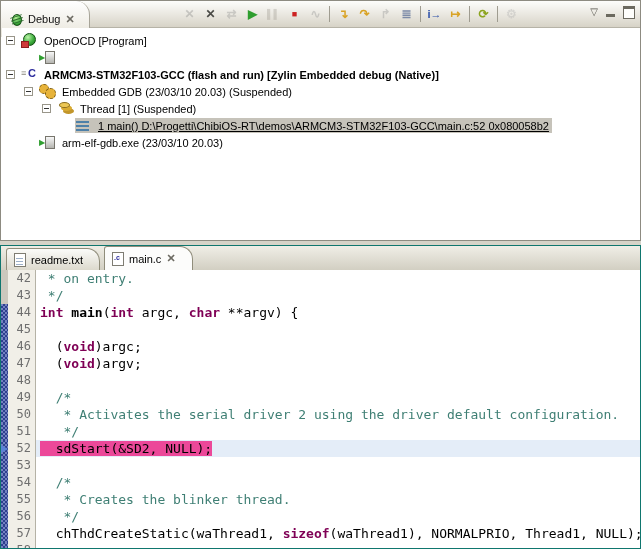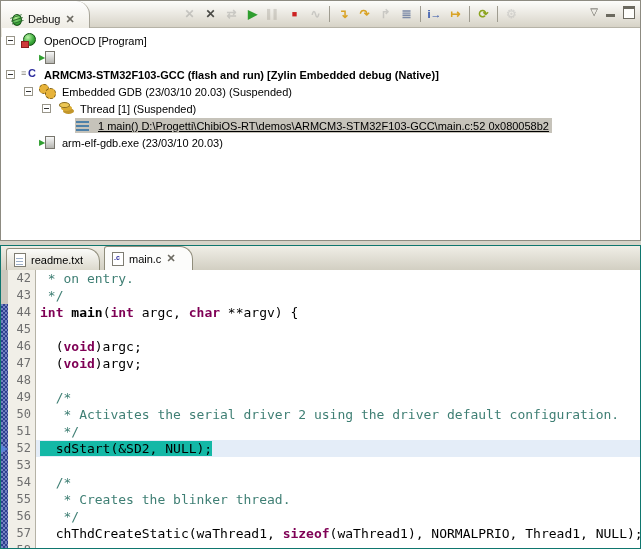--- a/index.html
+++ b/index.html
@@ -83,21 +83,21 @@
     font-family:"DejaVu Sans Mono","Liberation Mono",monospace;font-size:13px;line-height:17px;}
   .cline{height:17px;display:flex;white-space:pre;position:relative;}
   .rstrip{flex:none;width:7px;height:17px;}
   .rstrip.range{background:conic-gradient(#2e3f8f 25%,#7381c0 0 50%,#2e3f8f 0 75%,#7381c0 0);
     background-size:4px 4px;}
   .rstrip.norange{background:#cbc7bd;}
   .lnum{flex:none;width:23px;text-align:right;padding-right:4px;color:#6f6f6f;background:#f1efe8;
     border-right:1px solid #b5b2a6;font-size:12px;}
   .ctext{flex:1;padding-left:4px;}
   .cline.ipline .ctext{background:#e4edf8;}
-  .cline.ipline .iphl{background:#14b8a6;}
+  .cline.ipline .iphl{background:#ec4899;}
   .ip-arrow{position:absolute;left:0;top:5px;width:0;height:0;z-index:3;
     border-top:4px solid transparent;border-bottom:4px solid transparent;border-left:7px solid #5b82d6;}
   .ip-arrow::before{content:"";position:absolute;left:-10px;top:-1px;width:4px;height:2px;background:#5b82d6;}
   .kw{color:#7f0055;font-weight:bold;}
   .cm{color:#3f7f74;}
   .fn{font-weight:bold;color:#000;}
   .pl{color:#000;}
 </style>
 </head>
 <body>

